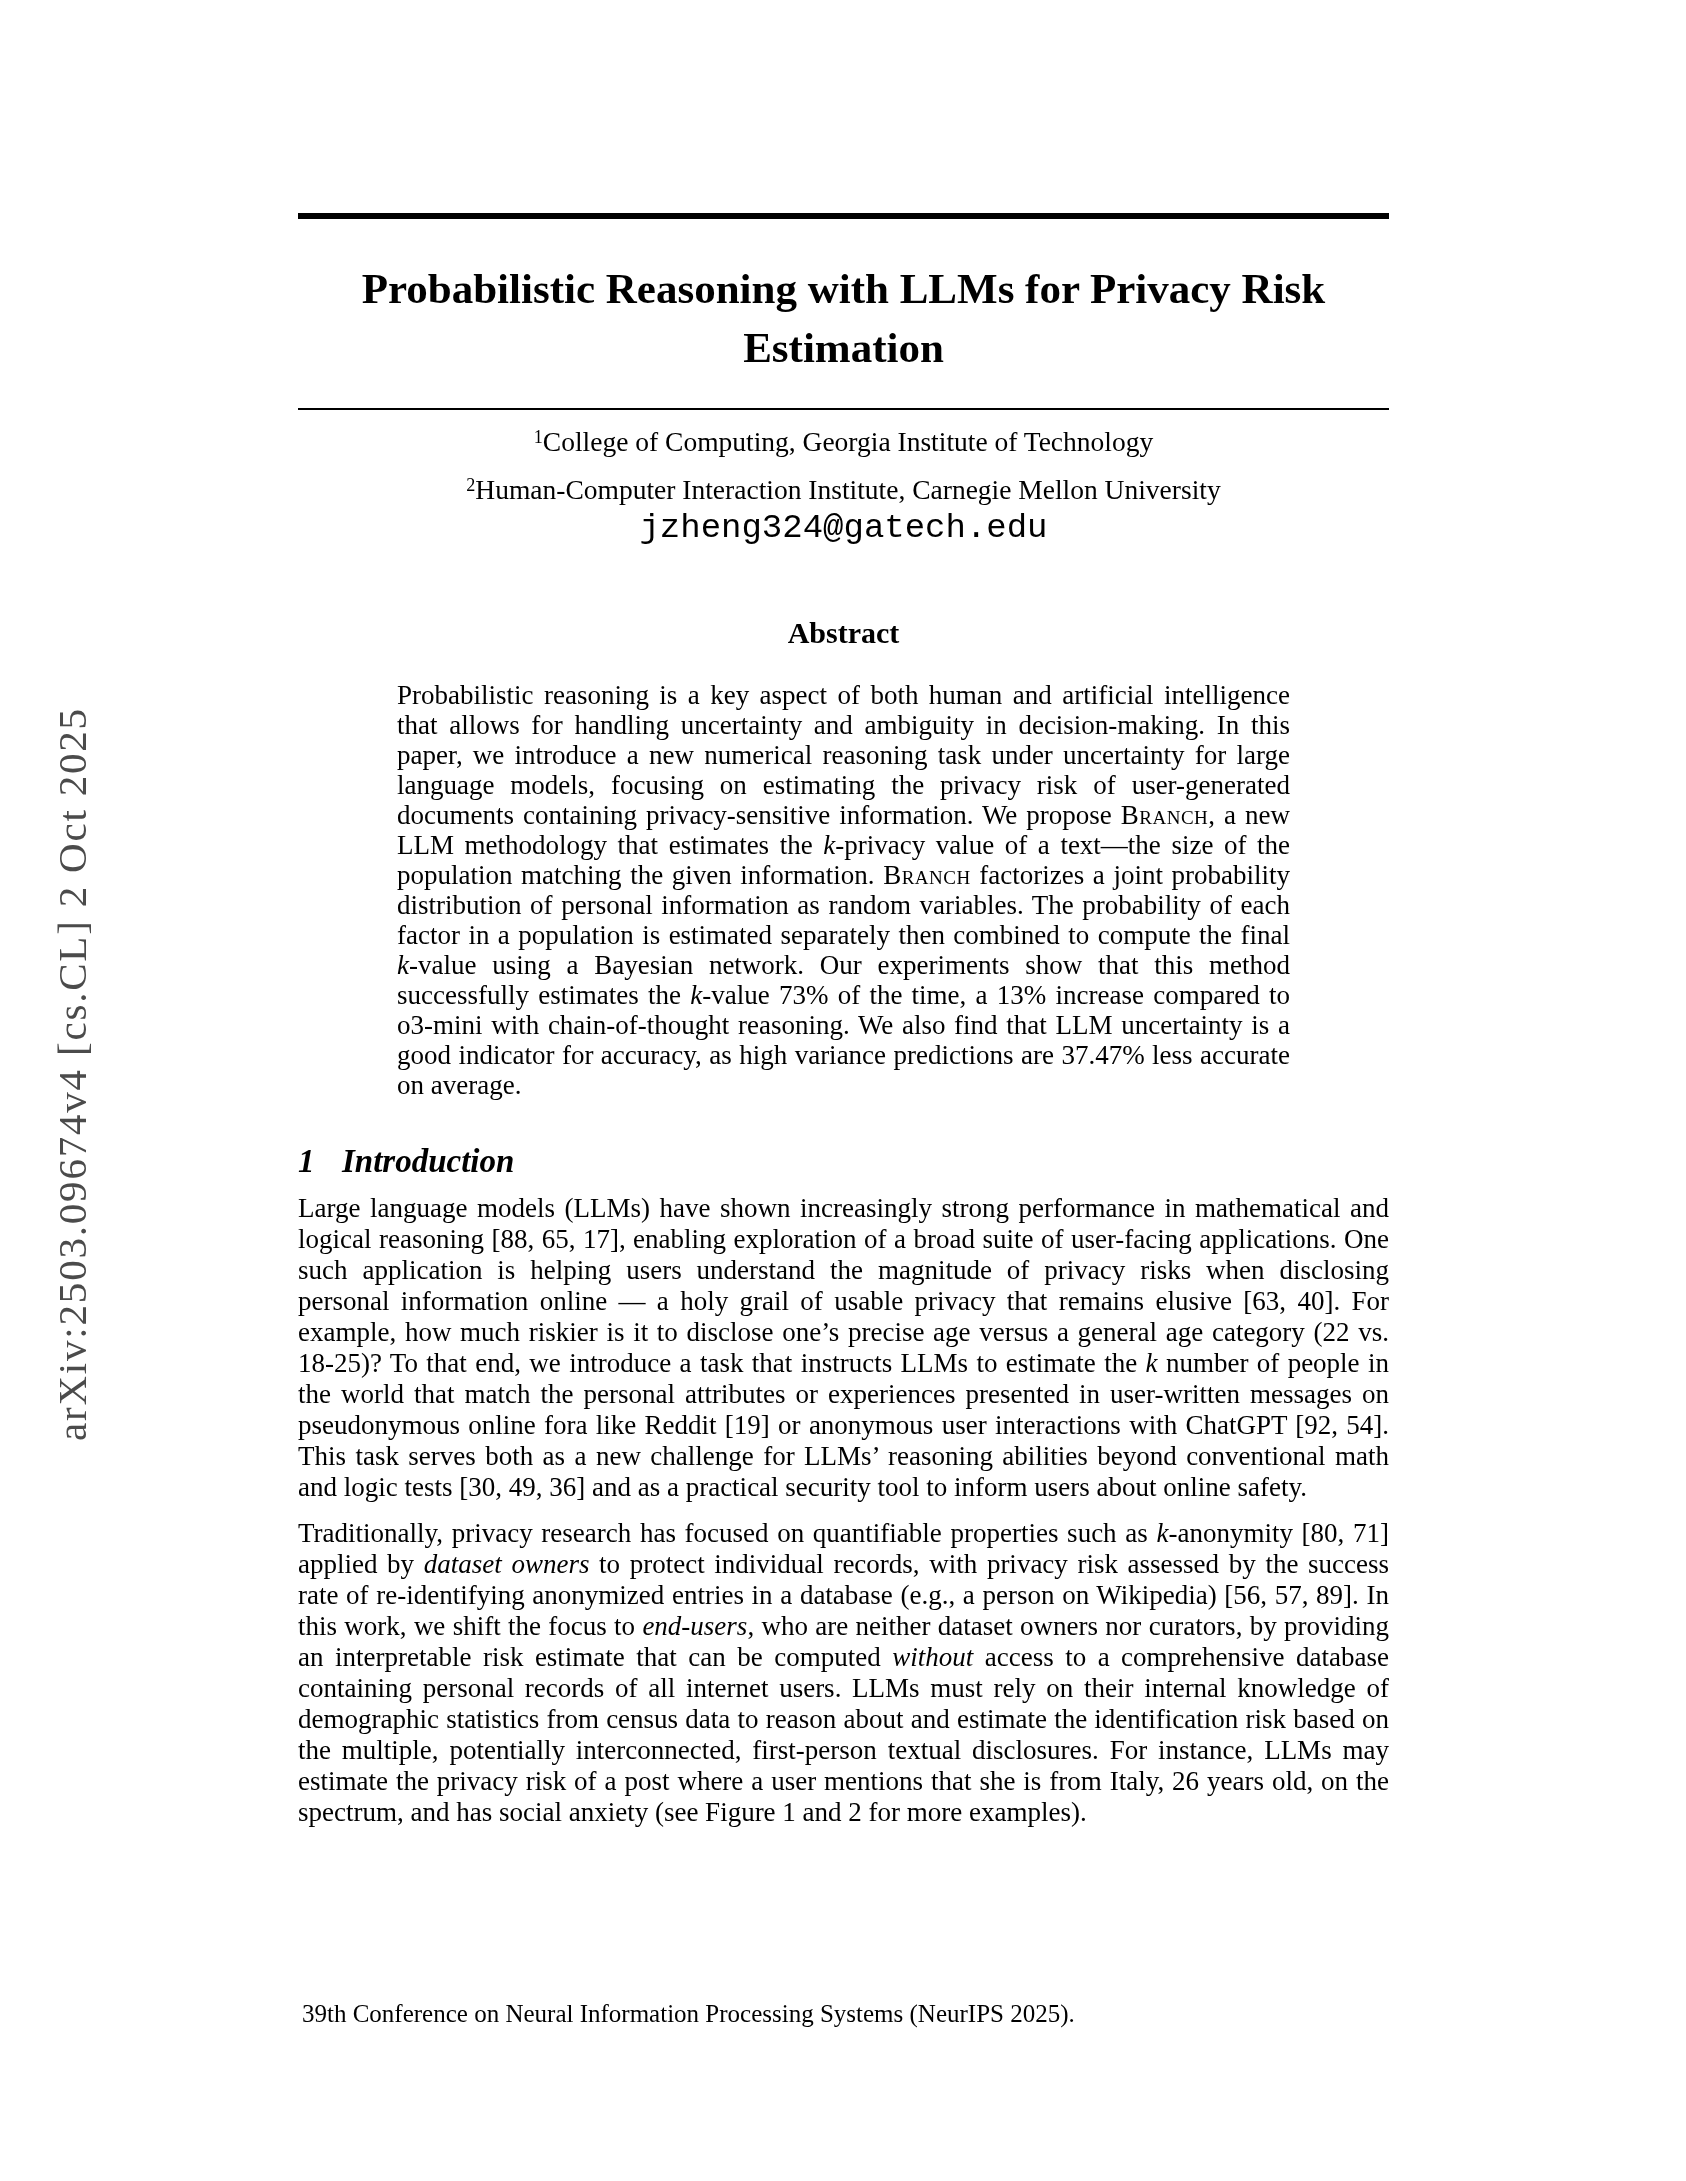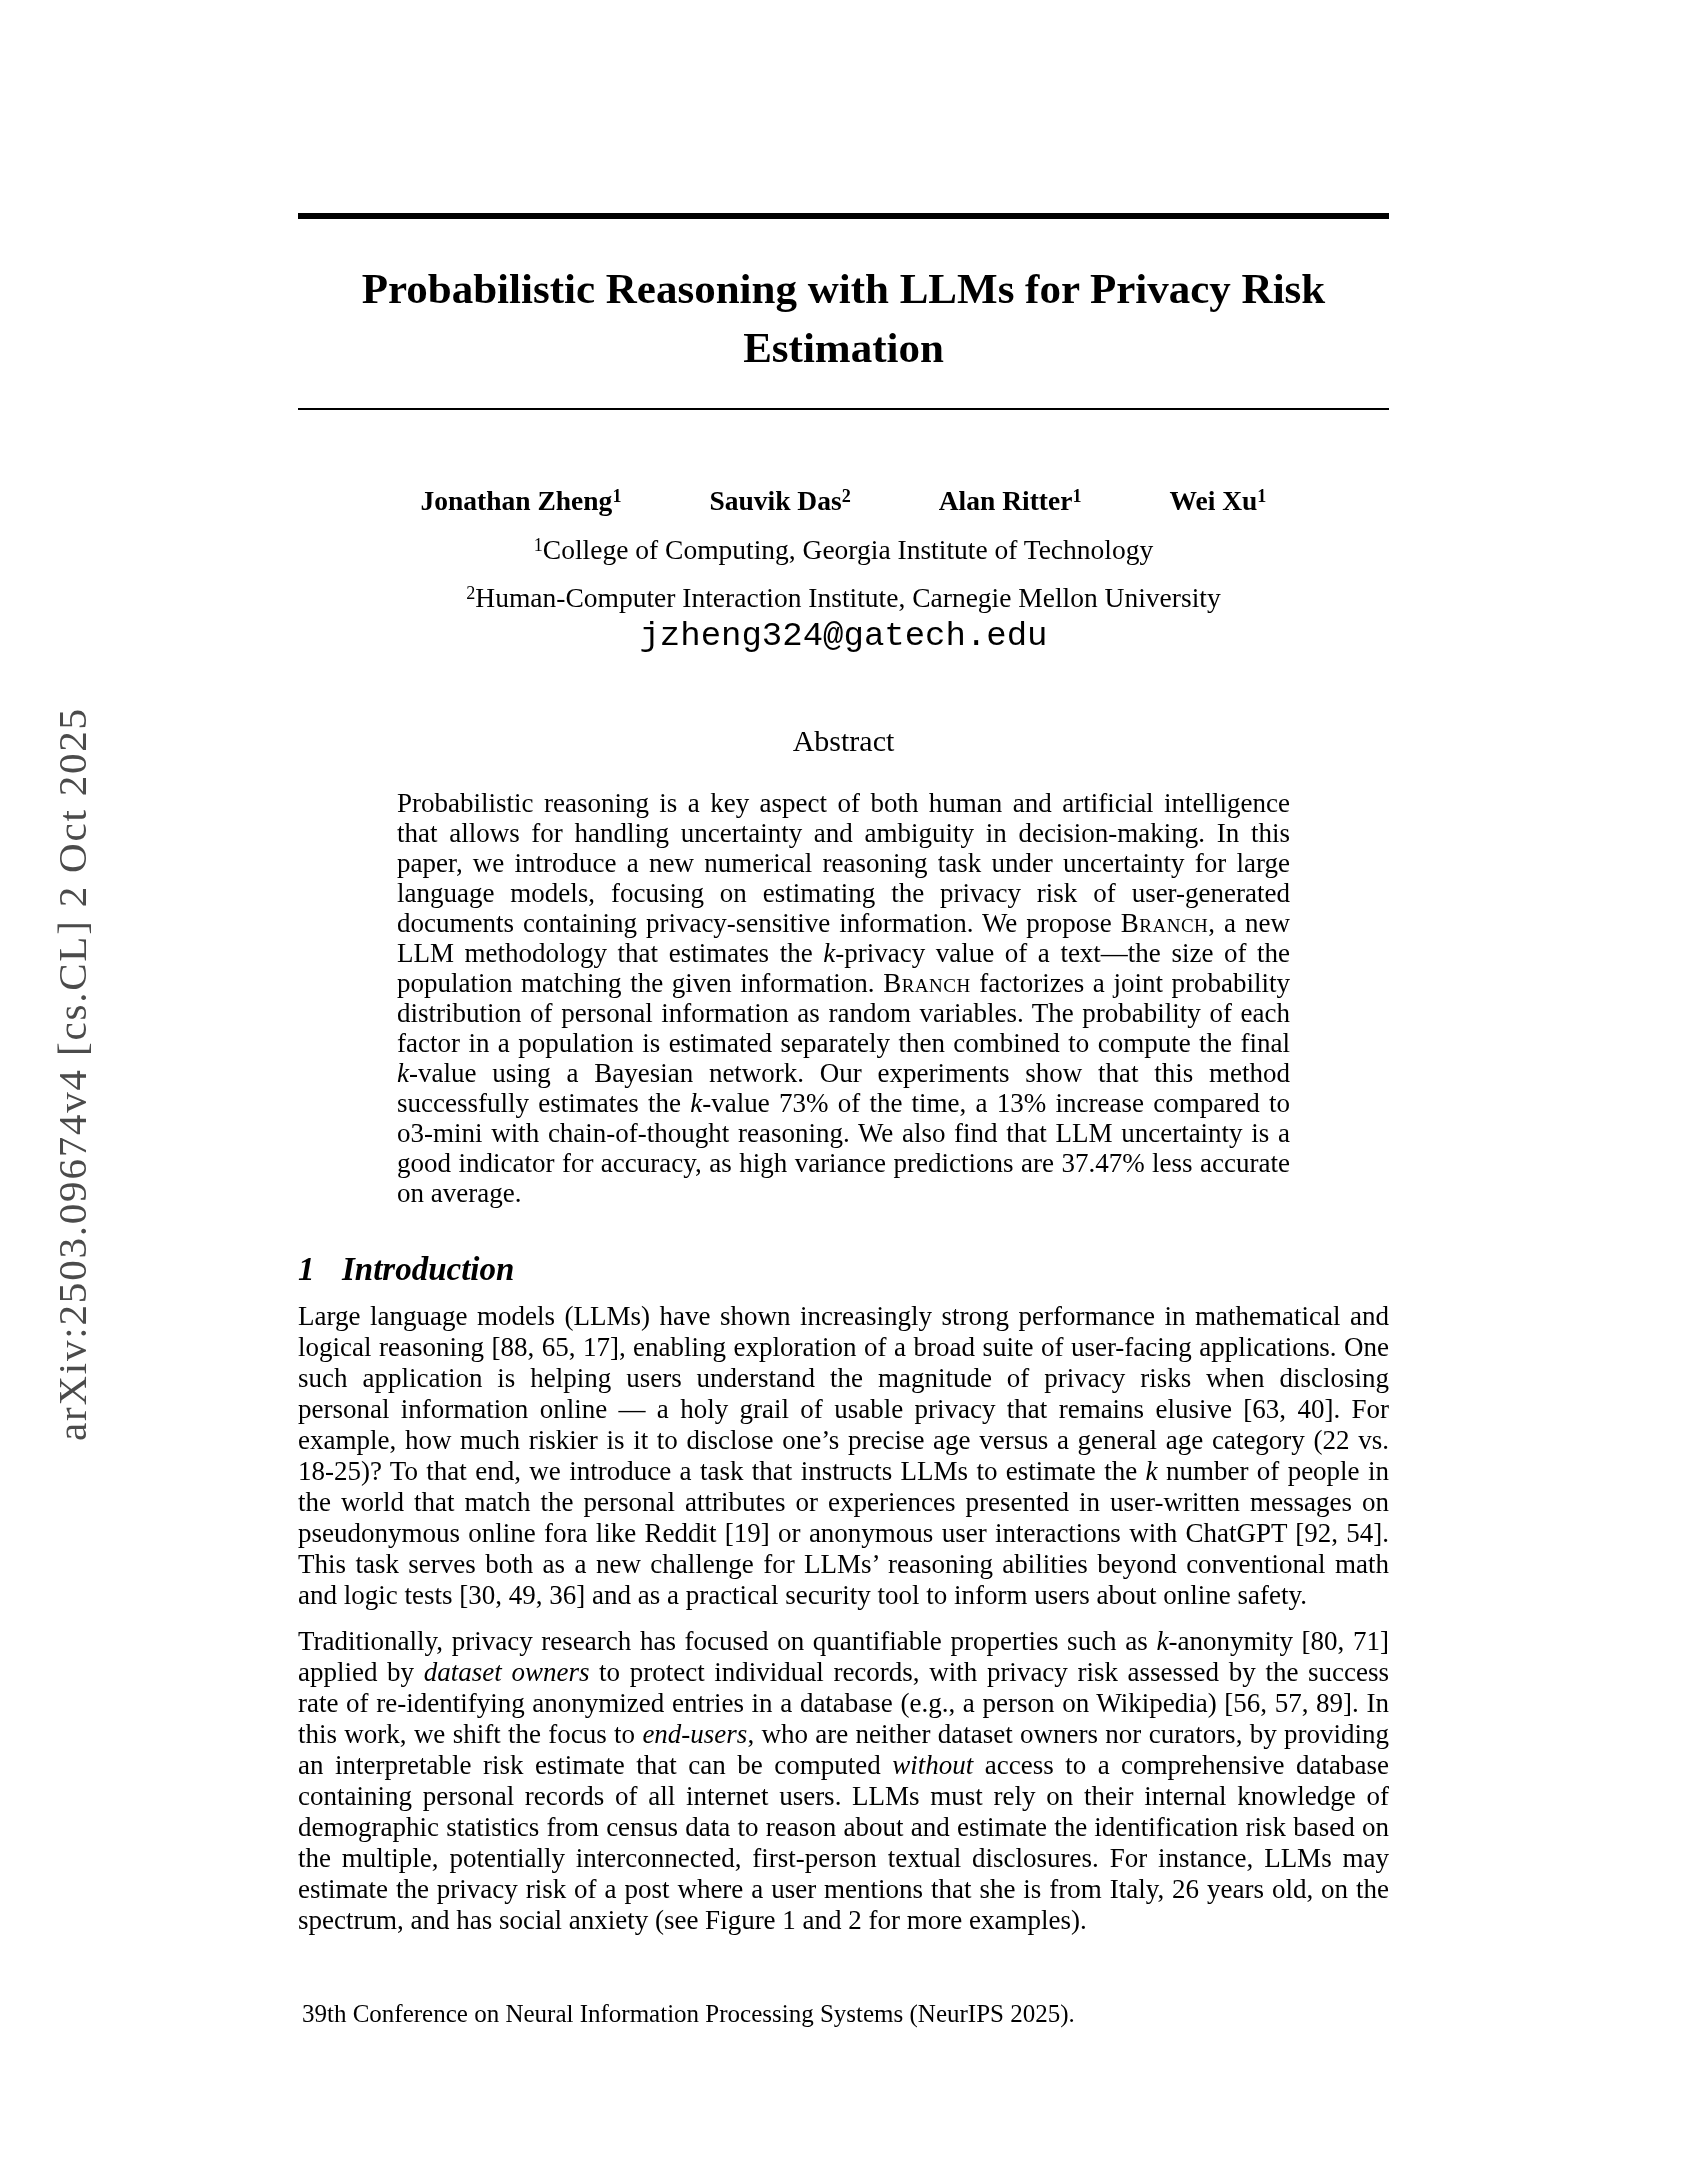--- a/index.html
+++ b/index.html
@@ -62,21 +62,21 @@
   }
   .email {
     text-align: center;
     font-family: "Liberation Mono", monospace;
     font-size: 34px;
     line-height: 31px;
     margin-top: 7.3px;
   }
   .abstract-heading {
     text-align: center;
-    font-weight: normal;
+    font-weight: bold;
     font-size: 30px;
     line-height: 37px;
     margin-top: 70px;
   }
   .abstract-body {
     width: 893px;
     margin: 29px auto 0 auto;
     font-size: 27px;
     line-height: 30px;
     text-align: justify;
@@ -127,26 +127,20 @@
   <div class="arxiv">arXiv:2503.09674v4  [cs.CL]  2 Oct 2025</div>
 
   <div class="content">
 
     <div class="rule-thick"></div>
 
     <h1 class="title">Probabilistic Reasoning with LLMs for Privacy Risk Estimation</h1>
 
     <div class="rule-thin"></div>
 
-    <div class="authors">
-      <span class="author"><span>Jonathan Zheng</span><sup>1</sup></span>
-      <span class="author"><span>Sauvik Das</span><sup>2</sup></span>
-      <span class="author"><span>Alan Ritter</span><sup>1</sup></span>
-      <span class="author"><span>Wei Xu</span><sup>1</sup></span>
-    </div>
 
     <div class="affiliation"><sup>1</sup><span>College of Computing, Georgia Institute of Technology</span></div>
     <div class="affiliation"><sup>2</sup><span>Human-Computer Interaction Institute, Carnegie Mellon University</span></div>
 
     <div class="email">jzheng324@gatech.edu</div>
 
     <h2 class="abstract-heading">Abstract</h2>
 
     <p class="abstract-body">Probabilistic reasoning is a key aspect of both human and artificial intelligence that allows for handling uncertainty and ambiguity in decision-making. In this paper, we introduce a new numerical reasoning task under uncertainty for large language models, focusing on estimating the privacy risk of user-generated documents containing privacy-sensitive information. We propose <span class="sc">Branch</span>, a new LLM methodology that estimates the <i>k</i>-privacy value of a text—the size of the population matching the given information. <span class="sc">Branch</span> factorizes a joint probability distribution of personal information as random variables. The probability of each factor in a population is estimated separately then combined to compute the final <i>k</i>-value using a Bayesian network. Our experiments show that this method successfully estimates the <i>k</i>-value 73% of the time, a 13% increase compared to o3-mini with chain-of-thought reasoning. We also find that LLM uncertainty is a good indicator for accuracy, as high variance predictions are 37.47% less accurate on average.</p>
 

